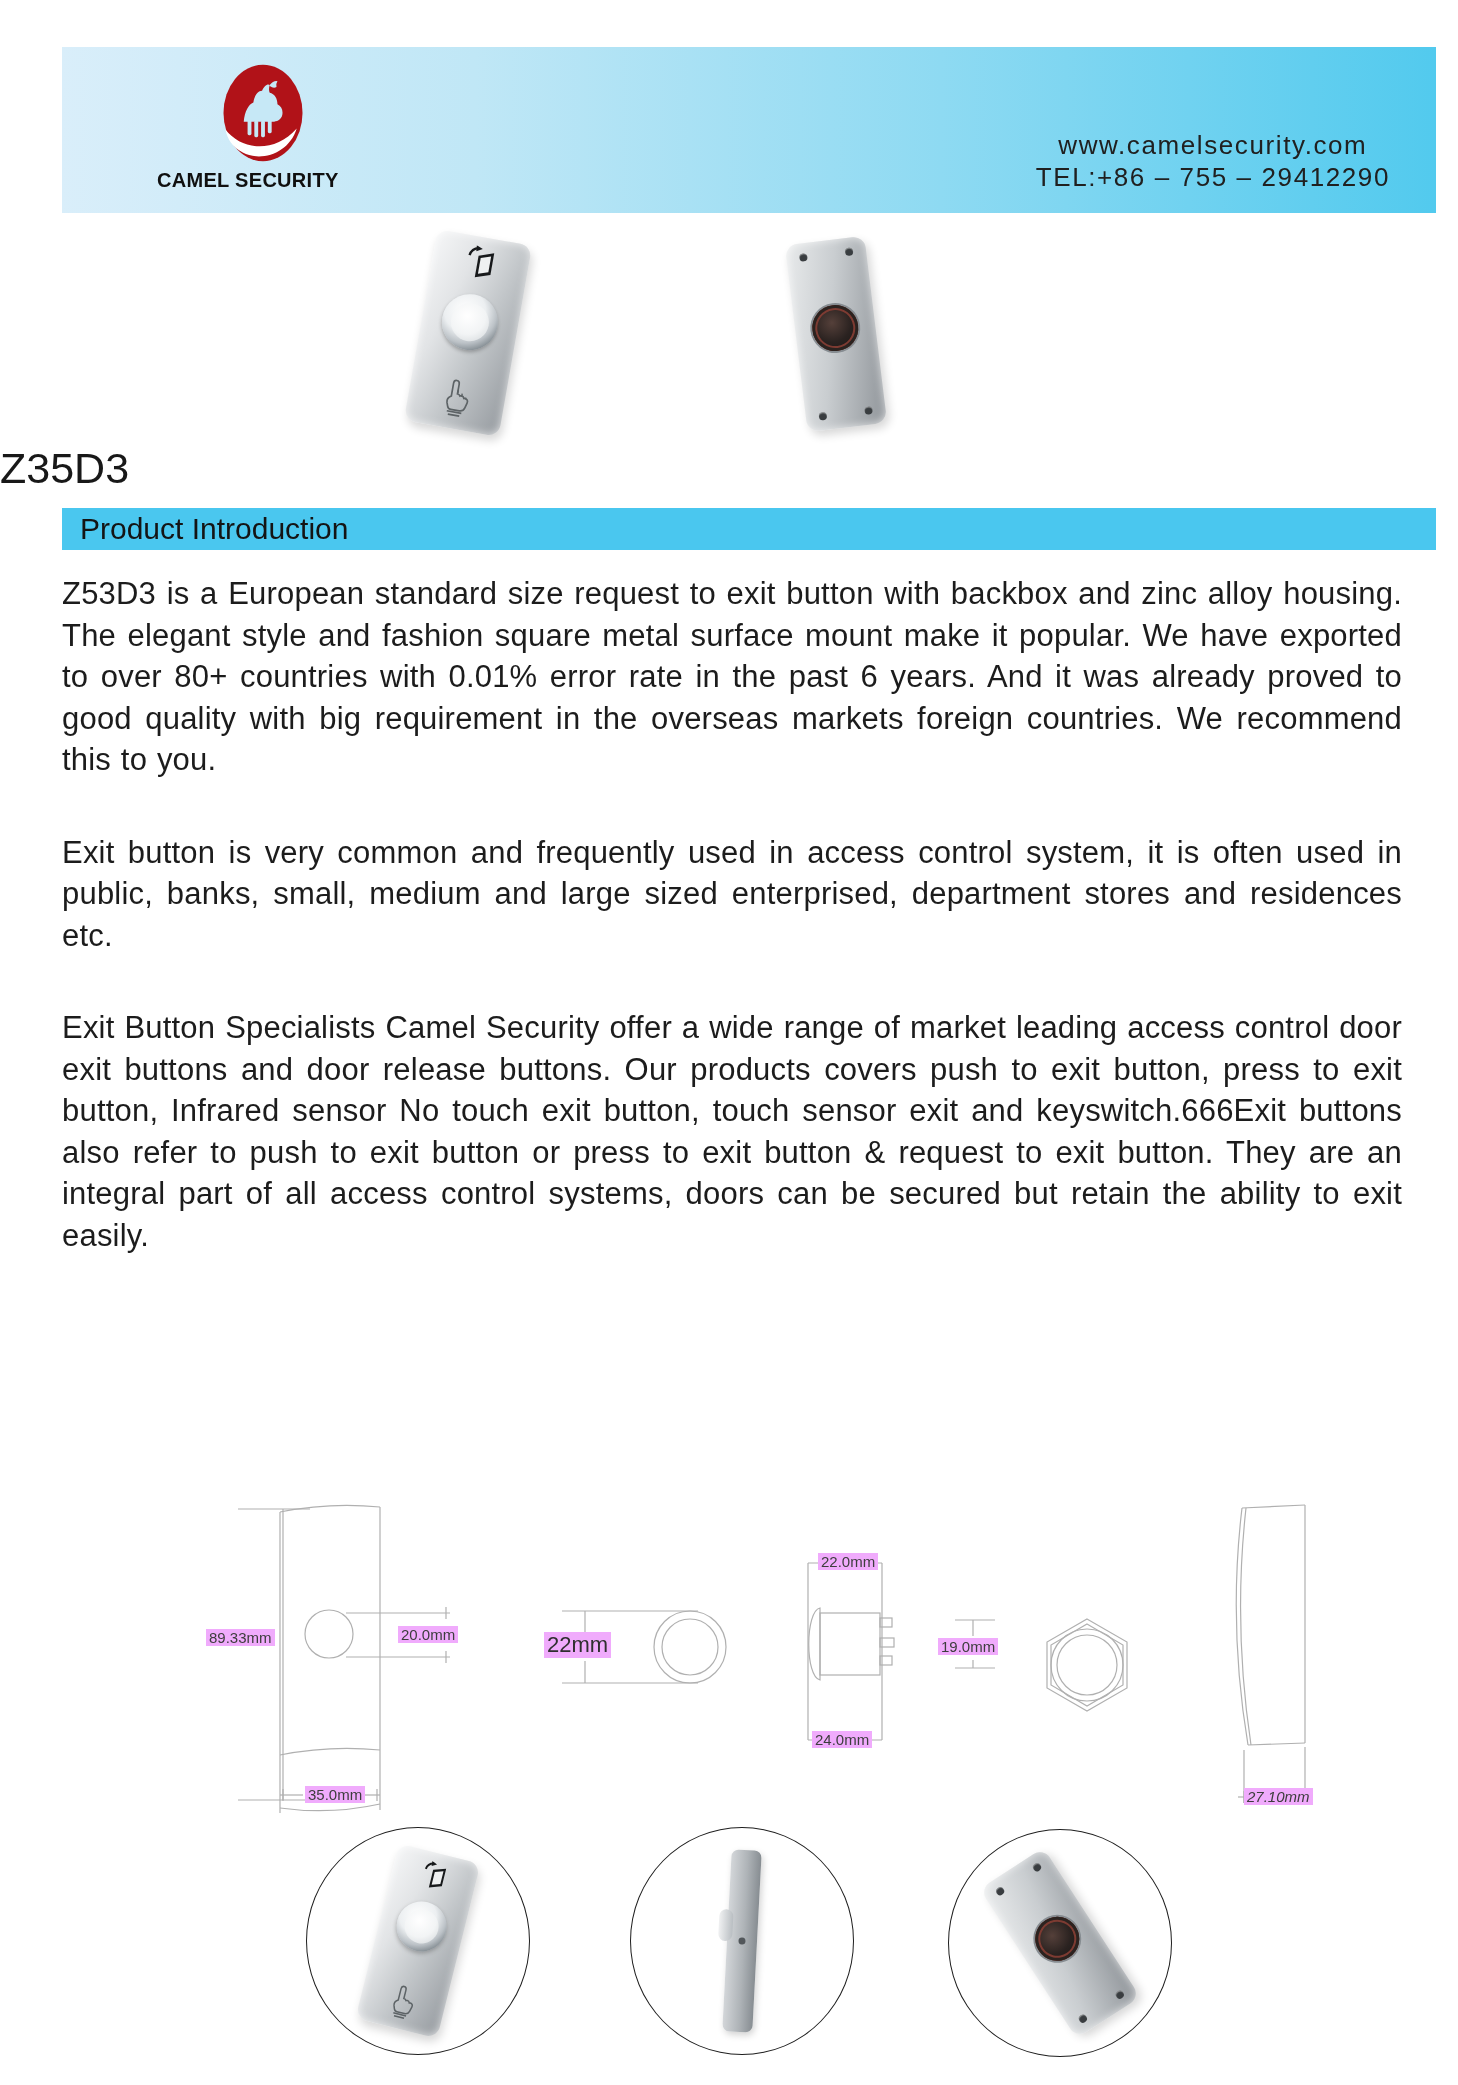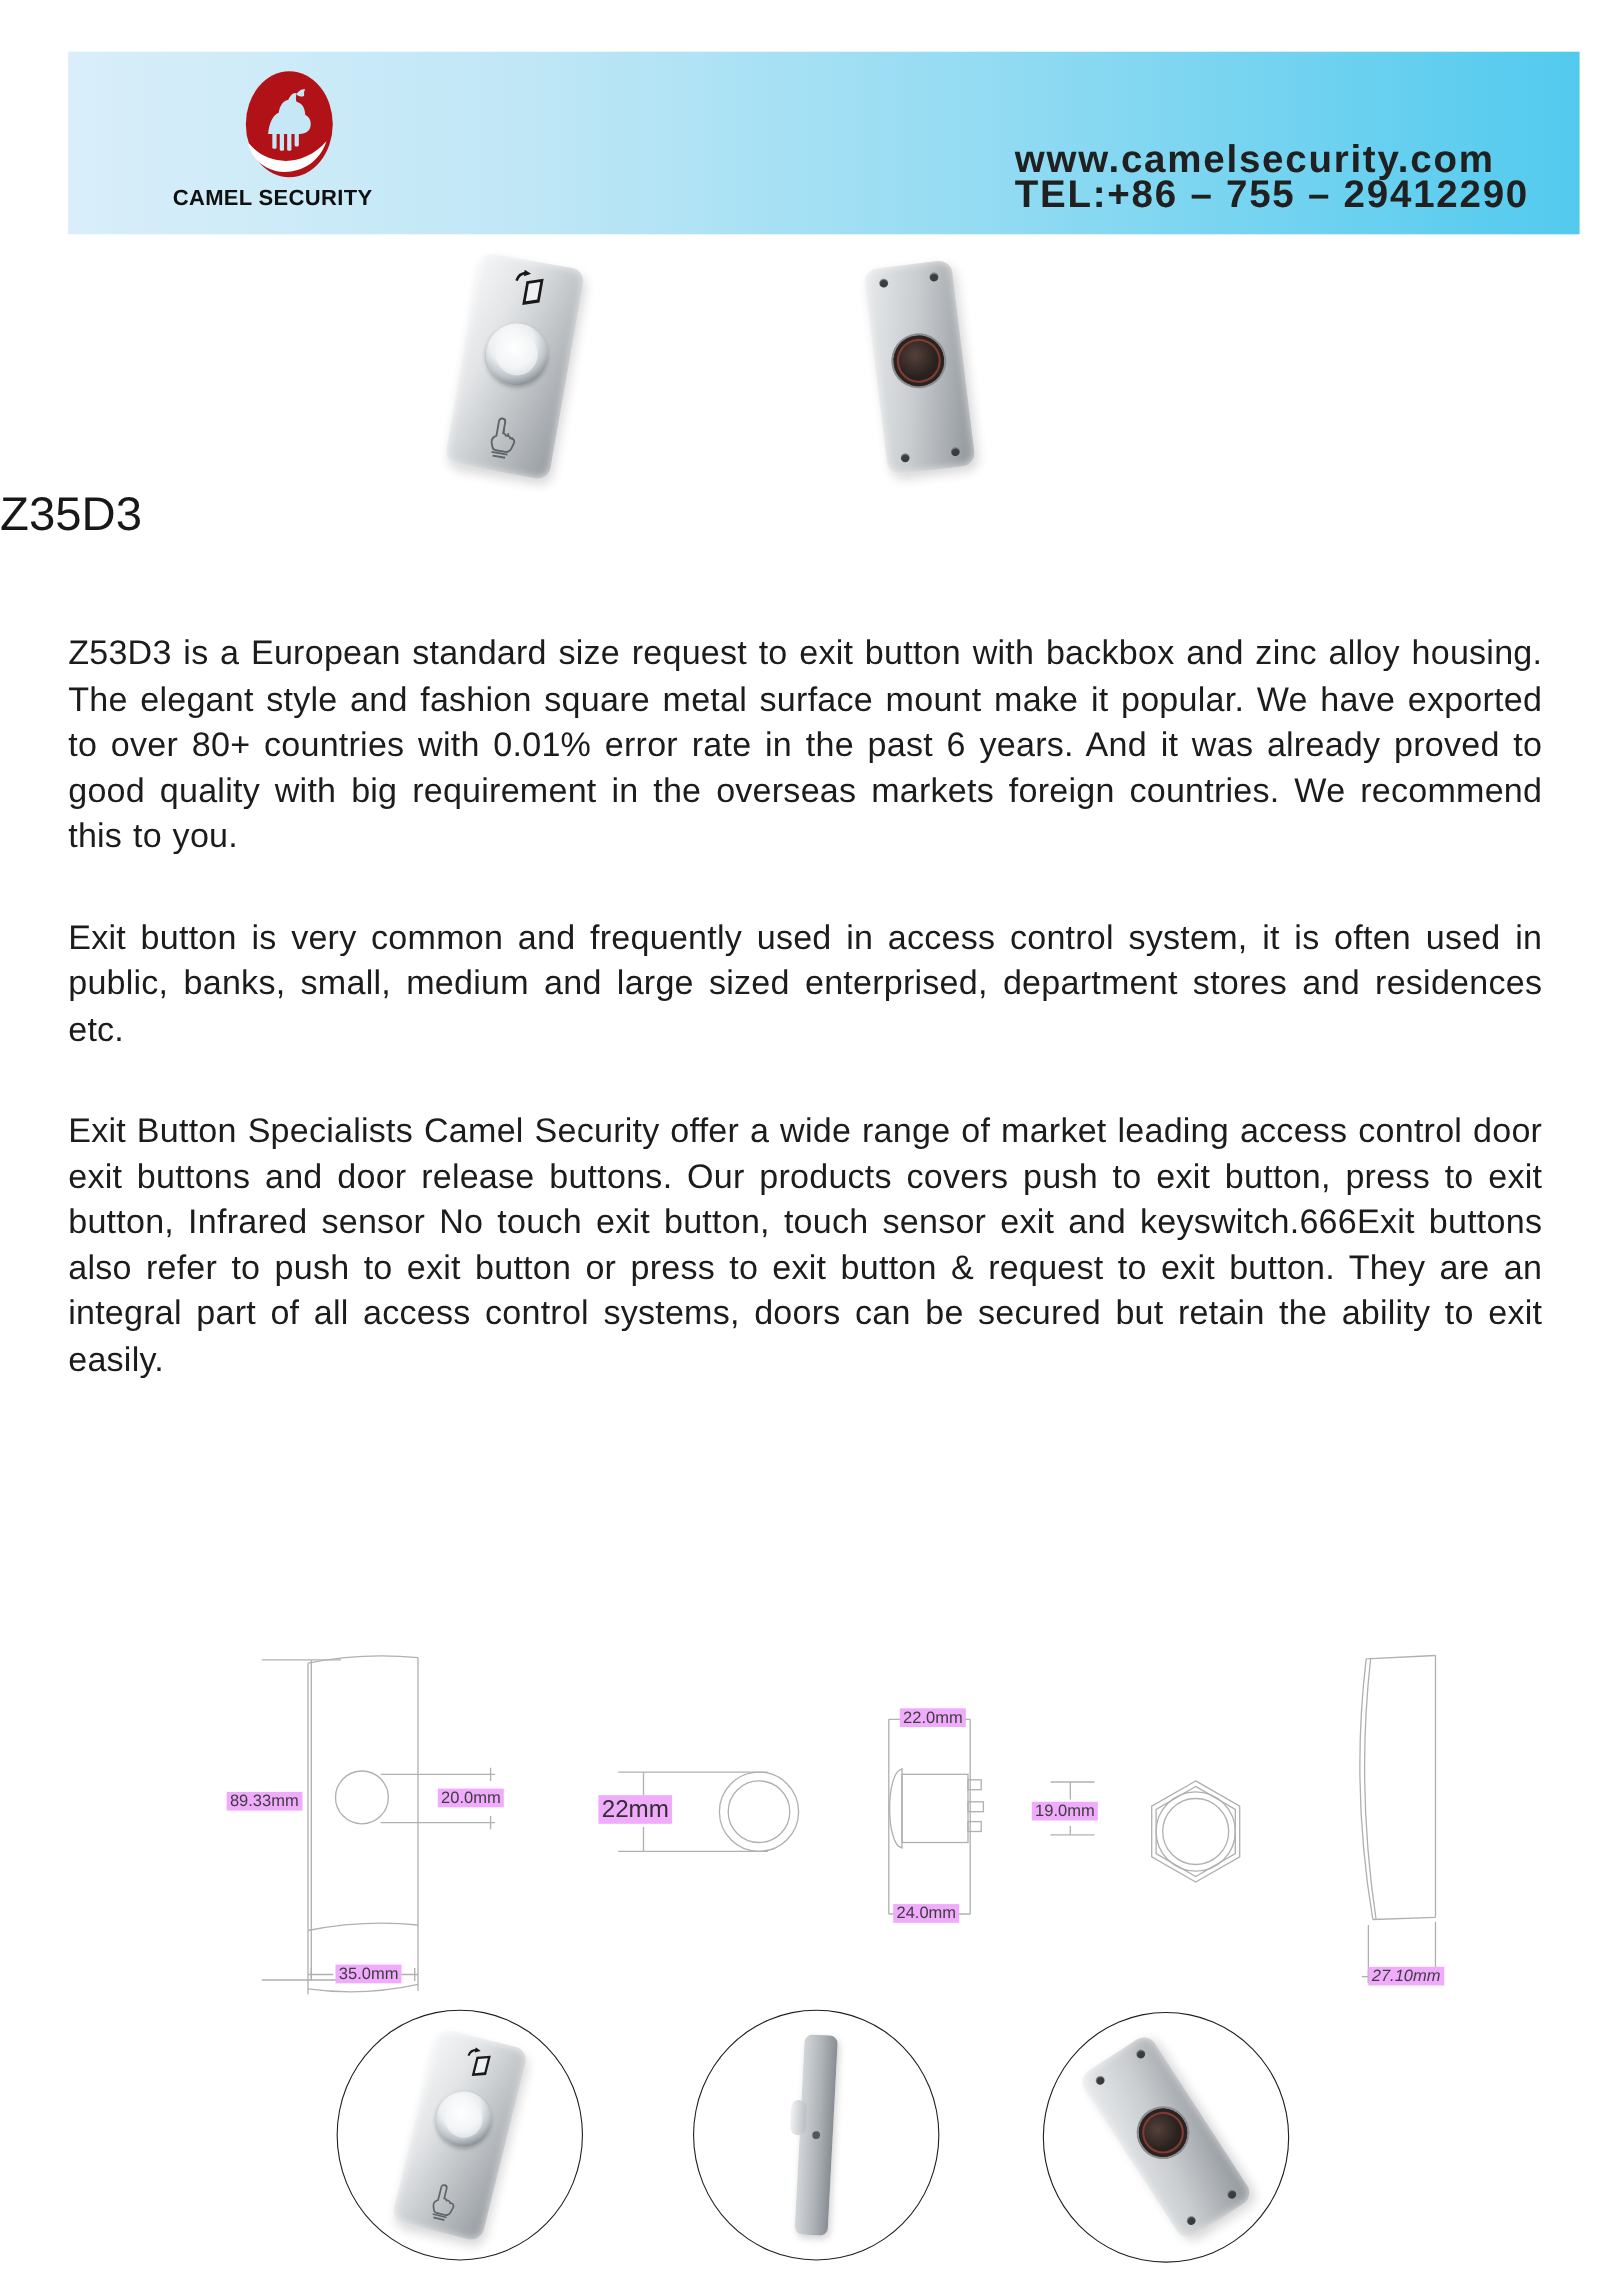--- a/index.html
+++ b/index.html
@@ -7,22 +7,22 @@
        font-family:"Liberation Sans",sans-serif;color:#1b1b1b;}
 
   .page{position:absolute;inset:0;}
 
   
   .header-band{position:absolute;left:62px;top:47px;width:1374px;height:166px;
     background:linear-gradient(90deg,#d9eefa 0%,#c0e7f6 30%,#8edaf2 64%,#52caee 100%);}
   .logo-block{position:absolute;left:95px;top:14px;width:212px;text-align:left;}
   .logo-block svg{display:block;margin:0 auto;width:102px;height:106px;}
   .logo-text{margin-top:2px;font-size:20px;font-weight:bold;letter-spacing:.3px;color:#101010;}
-  .contact{position:absolute;right:46px;top:82px;text-align:left;font-size:35px;
-           letter-spacing:1.6px;line-height:32px;color:#202020;font-weight:bold;}
+  .contact{position:absolute;right:46px;top:82px;text-align:center;font-size:26px;
+           letter-spacing:1.6px;line-height:32px;color:#202020;}
 
   
   .dev-body{position:relative;width:100%;height:100%;border-radius:12px;
     background:linear-gradient(108deg,#f5f6f7 0%,#e2e4e6 30%,#c3c7ca 58%,#969ba0 100%);
     box-shadow:inset 0 0 8px rgba(255,255,255,.75),3px 5px 10px rgba(0,0,0,.16);}
   .dev-body.back{background:linear-gradient(100deg,#e9ebec 0%,#c9cdd0 45%,#8f9499 100%);}
   .door-icon{position:absolute;left:50%;transform:translateX(-50%);top:9px;}
   .dev-button{position:absolute;left:50%;transform:translateX(-50%);
     border-radius:50%;
     background:radial-gradient(circle at 38% 32%,#ffffff 0%,#eceff1 40%,#bcc2c7 62%,#7e878d 80%,#b3babf 95%);
@@ -124,20 +124,23 @@
       <div class="dev-hole" style="width:46px;height:46px;"></div>
       <div class="screw" style="top:10px;left:13px;"></div>
       <div class="screw" style="top:10px;right:13px;"></div>
       <div class="screw" style="bottom:10px;left:13px;"></div>
       <div class="screw" style="bottom:10px;right:13px;"></div>
     </div>
   </div>
 
   <div class="model-title">Z35D3</div>
 
+  <div class="section-band band-intro">
+    <span>Product Introduction</span>
+  </div>
 
   <div class="intro-text">
     <p>Z53D3 is a European standard size request to exit button with backbox and zinc alloy housing. The elegant style and fashion square metal surface mount make it popular. We have exported to over 80+ countries with 0.01% error rate in the past 6 years. And it was already proved to good quality with big requirement in the overseas markets foreign countries. We recommend this to you.</p>
     <p>Exit button is very common and frequently used in access control system, it is often used in public, banks, small, medium and large sized enterprised, department stores and residences etc.</p>
     <p>Exit Button Specialists Camel Security offer a wide range of market leading access control door exit buttons and door release buttons. Our products covers push to exit button, press to exit button, Infrared sensor No touch exit button, touch sensor exit and keyswitch.666Exit buttons also refer to push to exit button or press to exit button &amp; request to exit button. They are an integral part of all access control systems, doors can be secured but retain the ability to exit easily.</p>
   </div>
 
 
   <div class="dim-area">
     <svg class="dim-svg" width="1180" height="322" viewBox="0 0 1180 322" fill="none" stroke="#b0b0b0" stroke-width="1.2">

